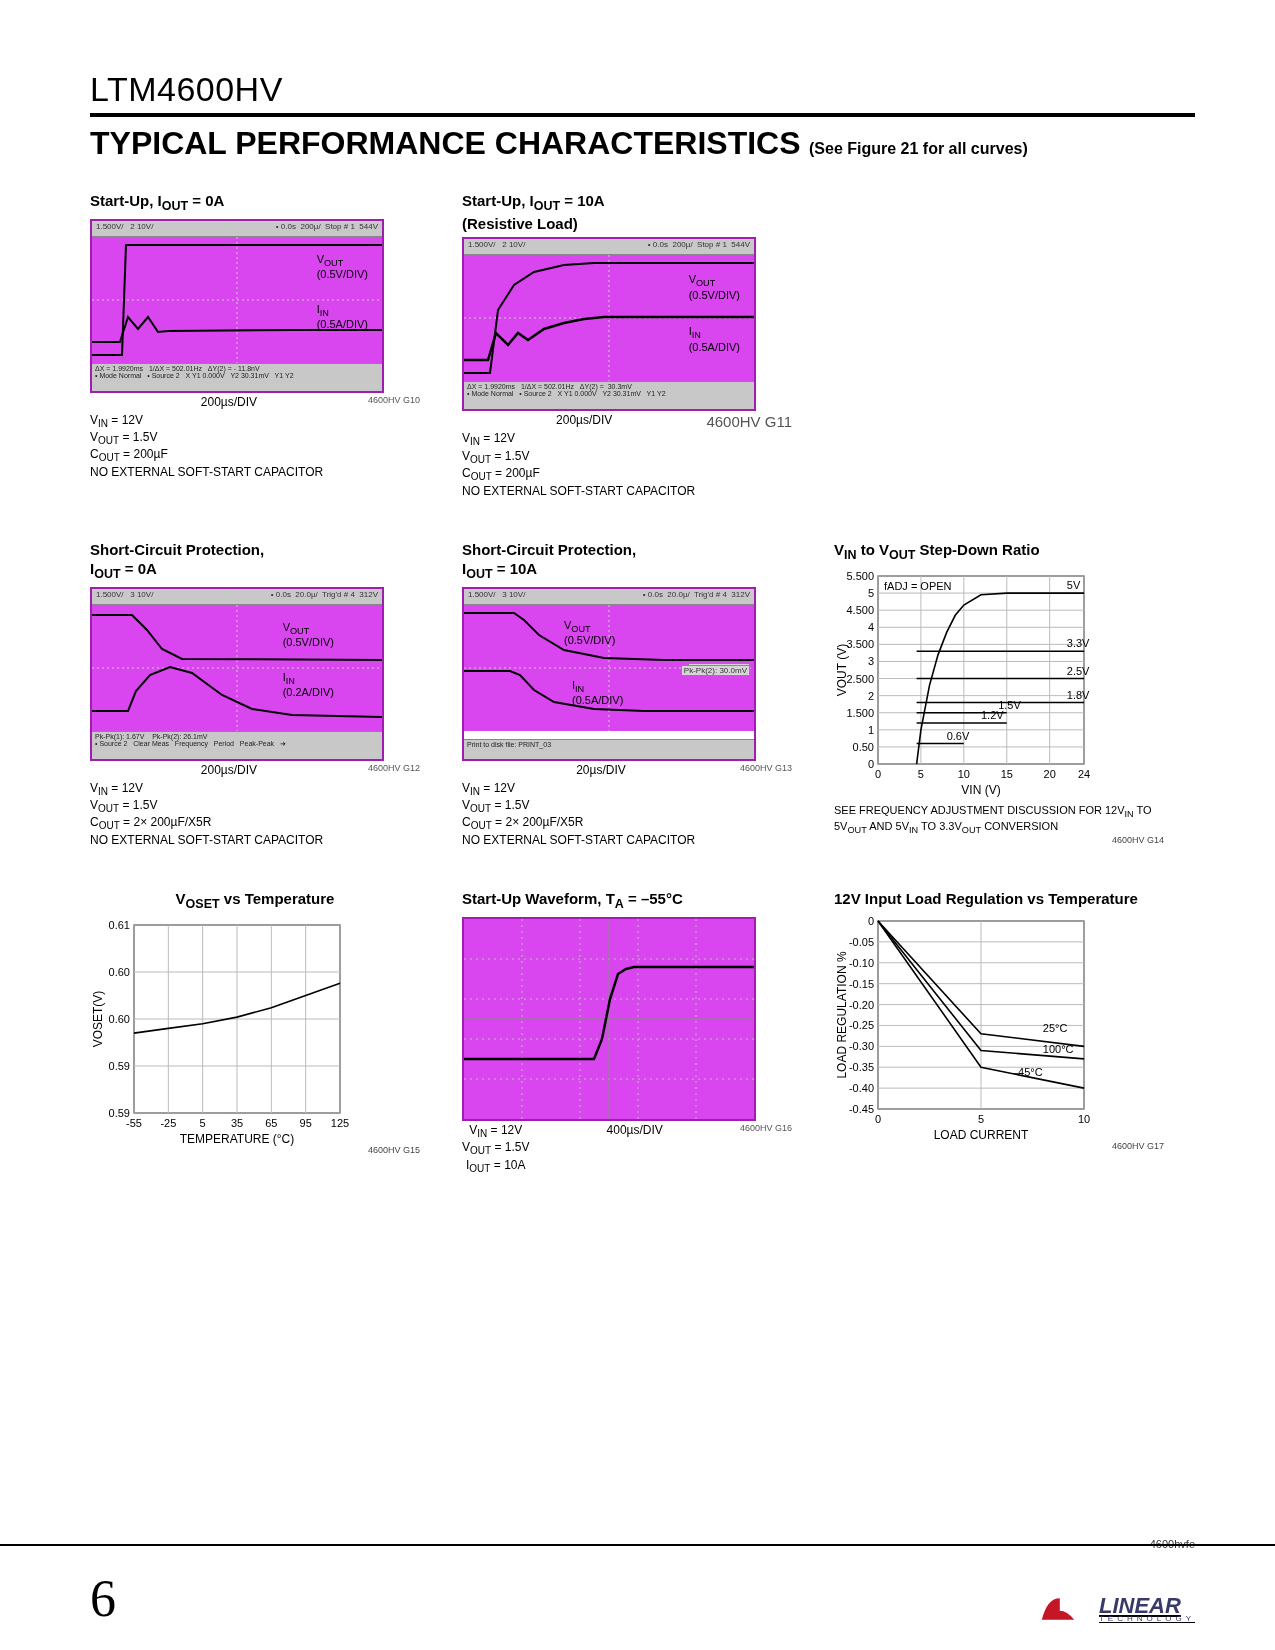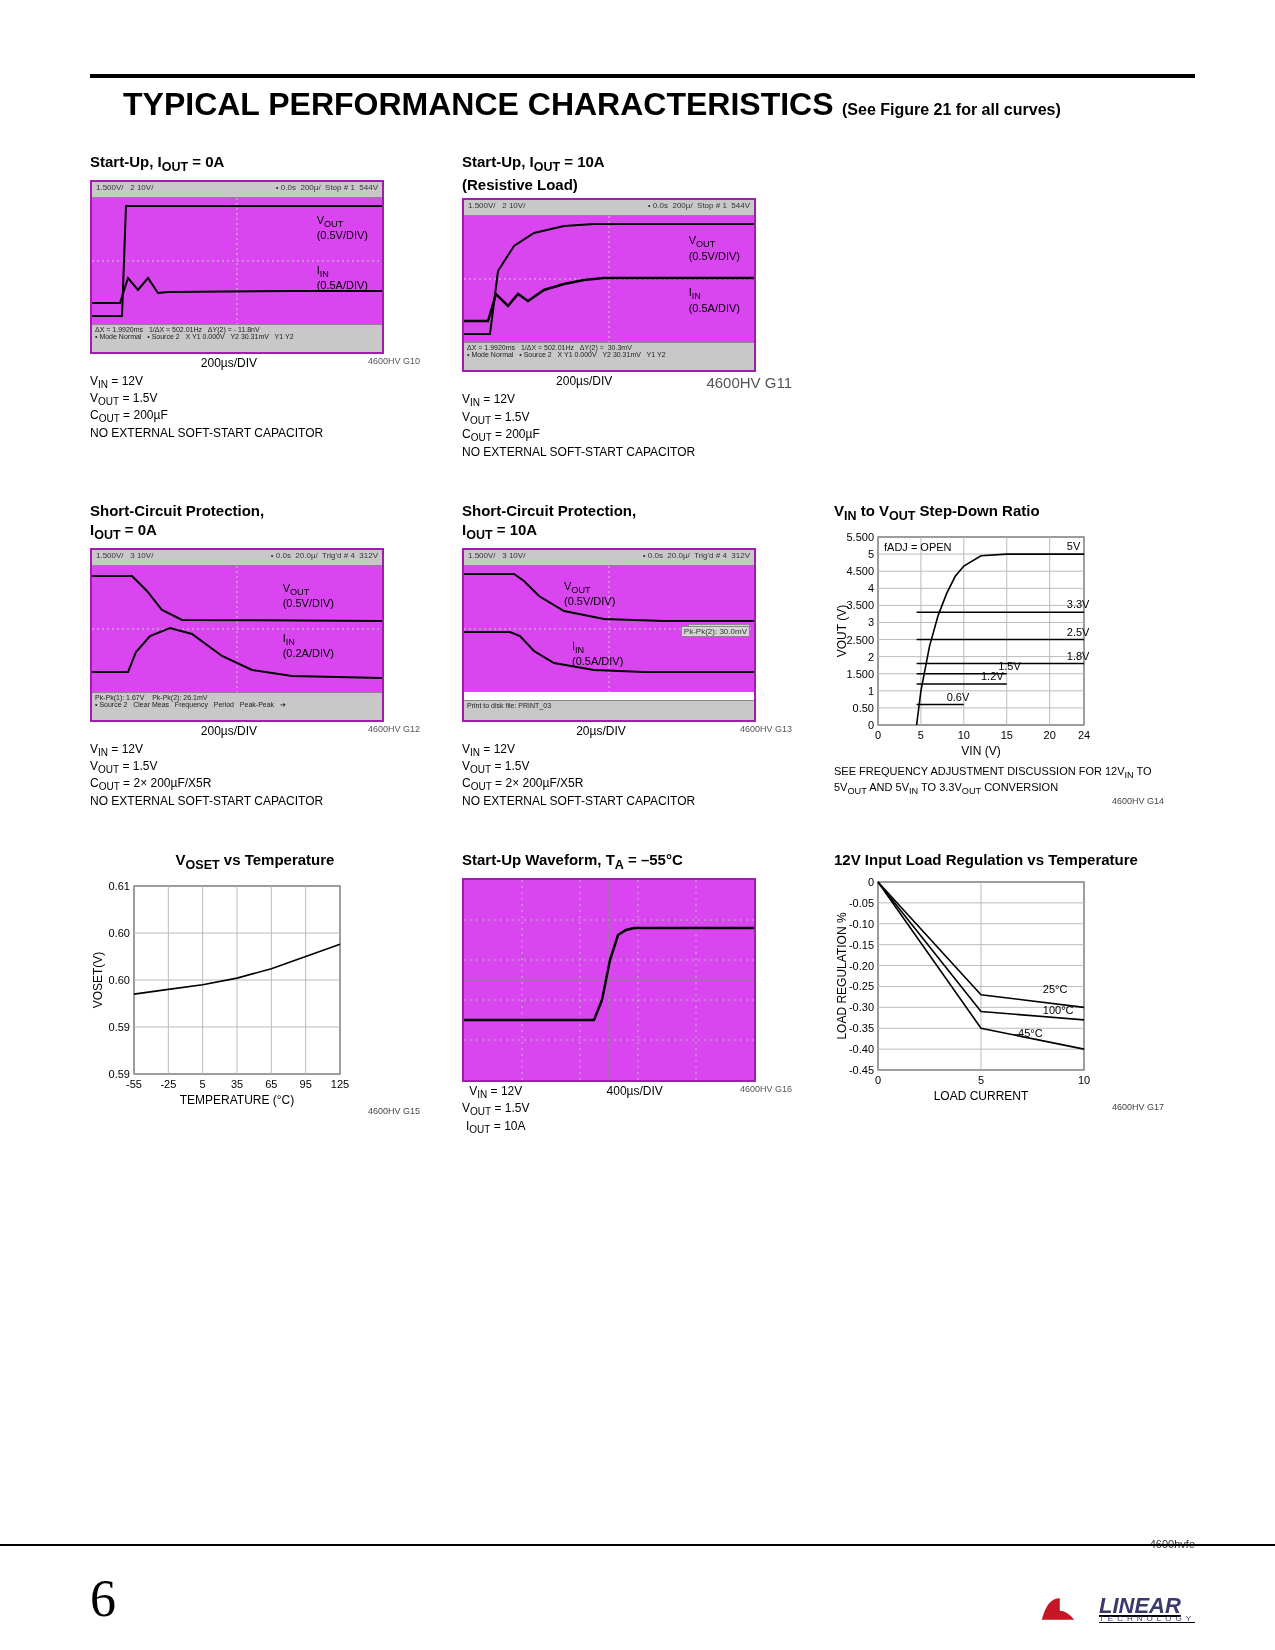--- a/index.html
+++ b/index.html
@@ -168,23 +168,24 @@
     background:#d6d6d6;
     border:1px solid #888;
     padding:0 2px;
     color:#333;
   }
 </style>
 </head>
 <body>
 
 <div class="page">
+  <div class="part-number">LTM4600HV</div>
   <div class="rule-thick"></div>
 
-  <div style="margin-top:8px;margin-left:33px;">
+  <div style="margin-top:8px;">
     <span class="section-title">TYPICAL PERFORMANCE CHARACTERISTICS</span>
     <span class="section-sub">(See Figure 21 for all curves)</span>
   </div>
 
   <div class="grid">
 
     <div class="cell" style="grid-column:1;">
       <div class="chart-title">Start-Up, I<sub>OUT</sub> = 0A</div>
       <div class="scope">
         <div class="scope-top">1.500V/ &nbsp; 2 10V/ <span style="margin-left:auto">• 0.0s&nbsp; 200µ/&nbsp; Stop # 1&nbsp; 544V</span></div>

